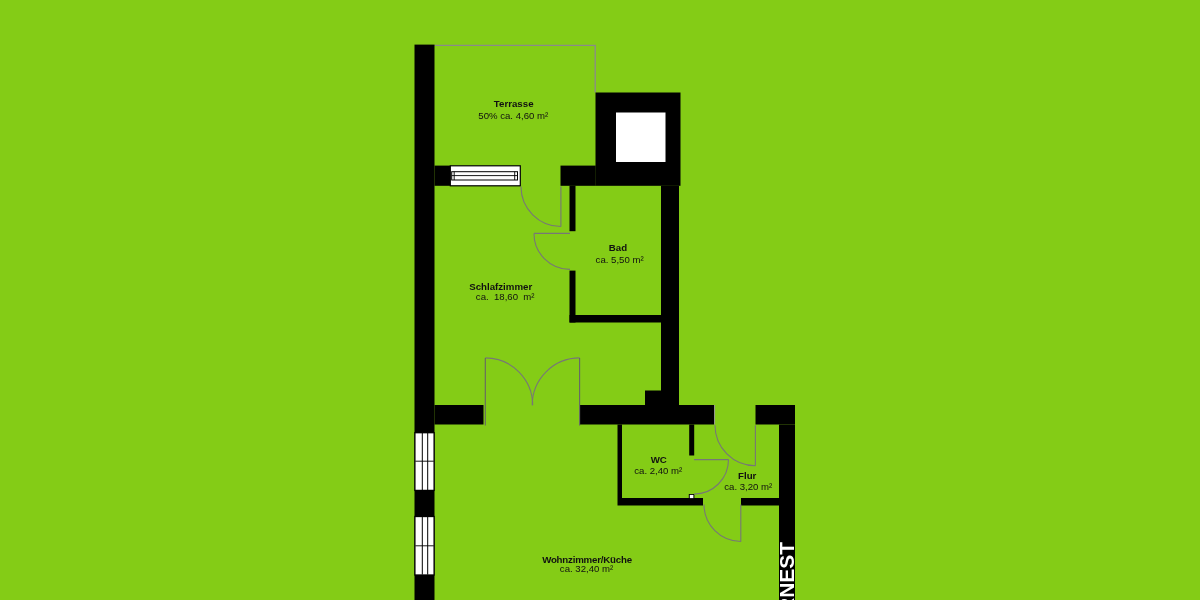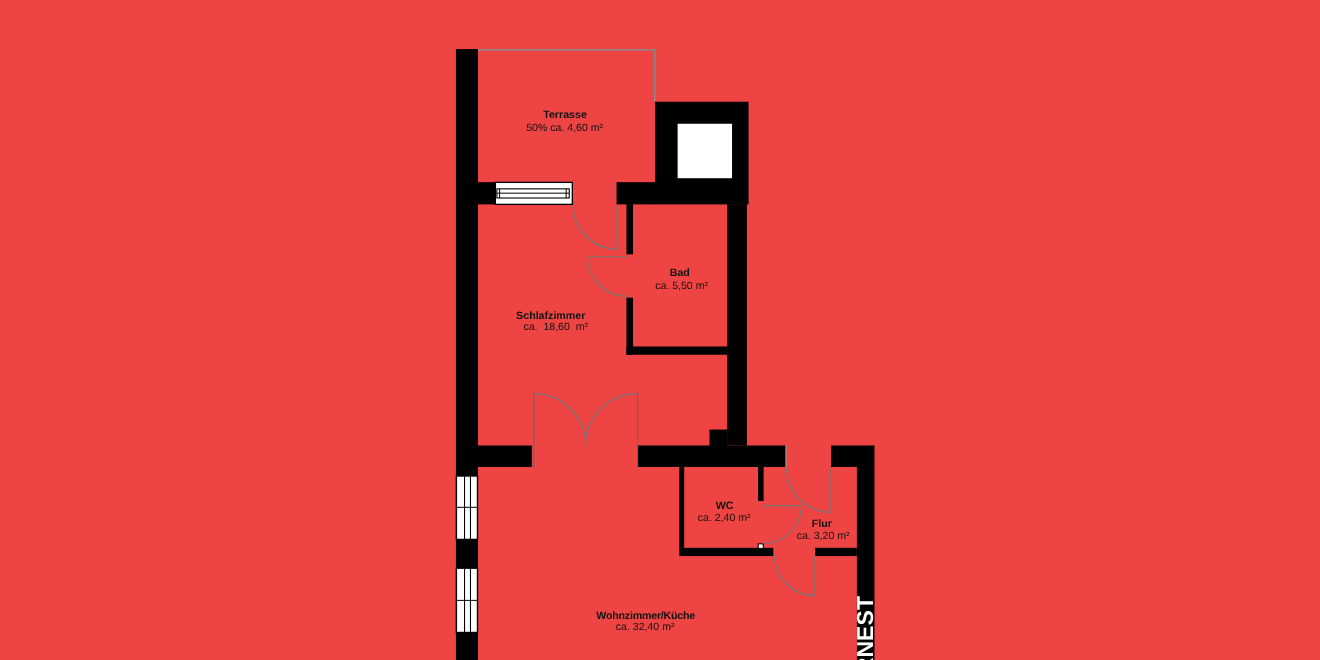--- a/index.html
+++ b/index.html
@@ -1,16 +1,16 @@
 <!DOCTYPE html>
 <html><head>
 <meta charset="utf-8">
 <style>
   html,body{margin:0;padding:0;background:#fff;}
-  #stage{position:relative;width:1200px;height:600px;background:#ef4444;overflow:hidden;}
+  #stage{position:relative;width:1200px;height:600px;background:#84cc16;overflow:hidden;}
   svg{position:absolute;left:0;top:0;}
   text{font-family:"Liberation Sans", sans-serif;fill:#111;}
   .b{font-weight:bold;}
 </style>
 </head>
 <body>
 <div id="stage">
 <svg width="1200" height="600" viewBox="0 0 1200 600">
 
   <path d="M434.5,45.3 L595.2,45.3 L595.2,92.5" fill="none" stroke="#8a8a8a" stroke-width="1.3"></path>

